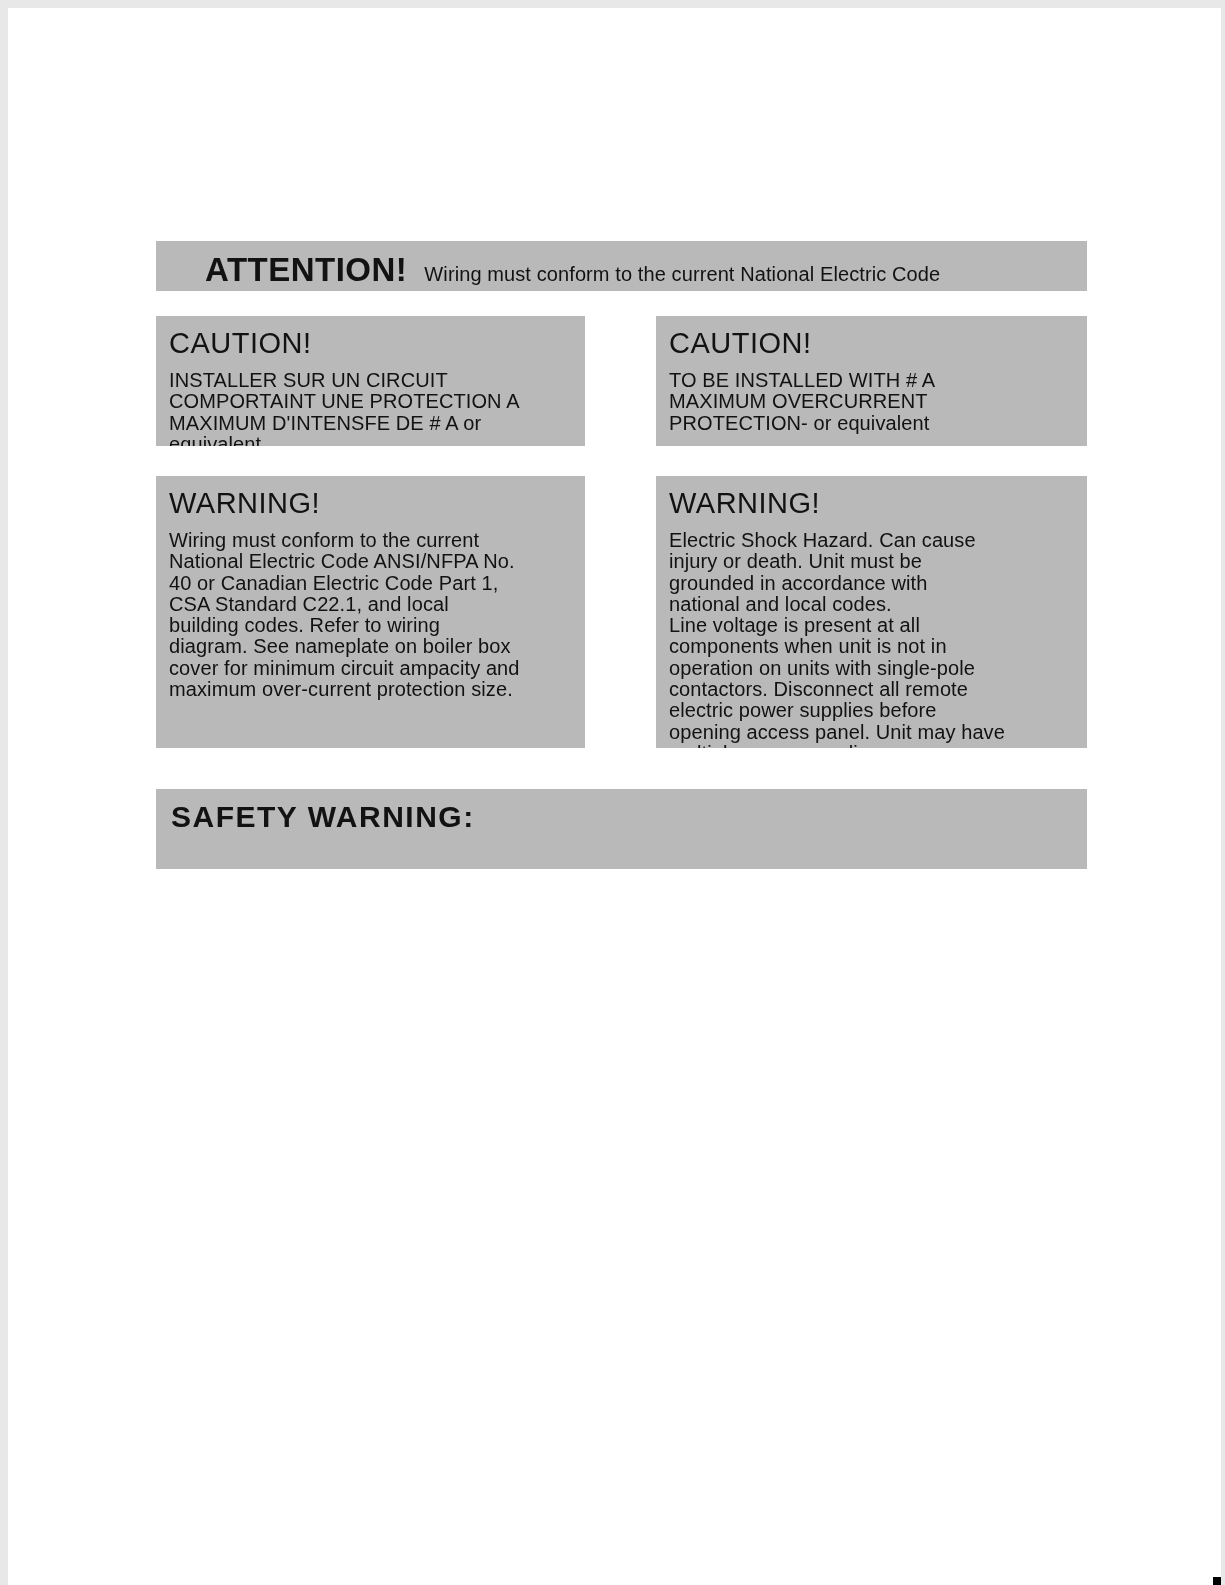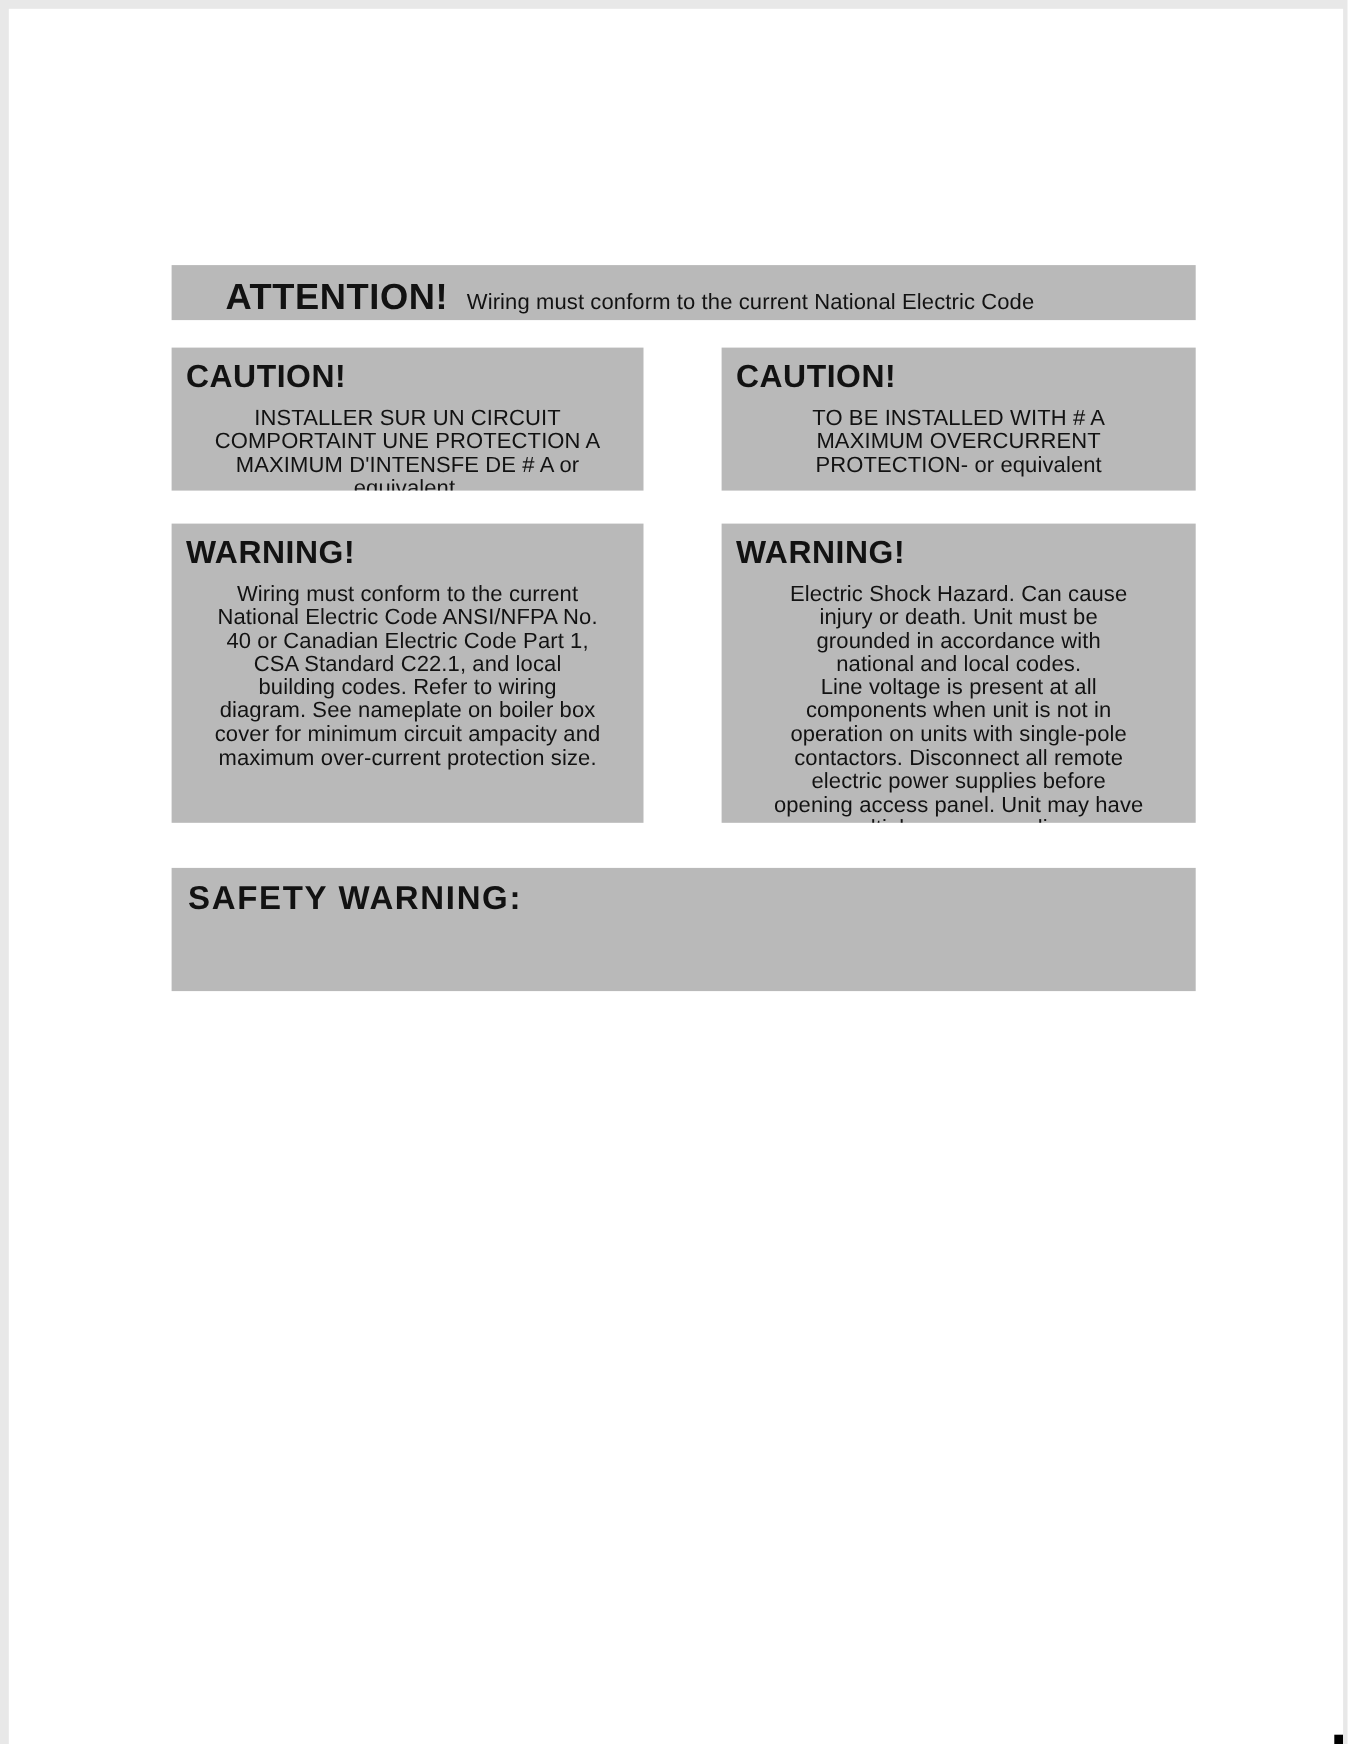--- a/index.html
+++ b/index.html
@@ -21,31 +21,30 @@
     color: var(--text-color);
   }
   .box {
     position: absolute;
     background: var(--box-bg);
     padding: 7px 9px;
     overflow: hidden;
   }
   .box-heading {
     font-size: 29px;
-    font-weight: bold;
+    font-weight: normal;
     line-height: 32px;
     letter-spacing: 0.5px;
     margin-bottom: 3px;
   }
   .box-body {
     font-size: 20px;
     line-height: 21.3px;
     white-space: pre-line;
     letter-spacing: 0.1px;
-    text-align: center;
   }
   
   .banner {
     left: 148px; top: 233px;
     width: 931px; height: 50px;
     display: flex;
     align-items: baseline;
     padding: 0 0 0 45px;
   }
   .banner .banner-heading {
@@ -58,21 +57,21 @@
     font-size: 20px;
     margin-left: 9px;
     letter-spacing: 0.1px;
   }
   
   .caution-fr  { left: 148px; top: 308px; width: 429px; height: 130px; }
   .caution-en  { left: 648px; top: 308px; width: 431px; height: 130px; }
   .warning-wiring { left: 148px; top: 468px; width: 429px; height: 272px; }
   .warning-shock  { left: 648px; top: 468px; width: 431px; height: 272px; }
   
-  .safety { left: 148px; top: 781px; width: 931px; height: 112px; padding: 8px 11px; }
+  .safety { left: 148px; top: 781px; width: 931px; height: 80px; padding: 8px 11px; }
   .safety .safety-heading {
     font-size: 30px;
     font-weight: bold;
     line-height: 32px;
     letter-spacing: 1.5px;
     margin-bottom: 3px;
   }
   .safety .box-body {
     font-size: 20.5px;
     line-height: 24.5px;

